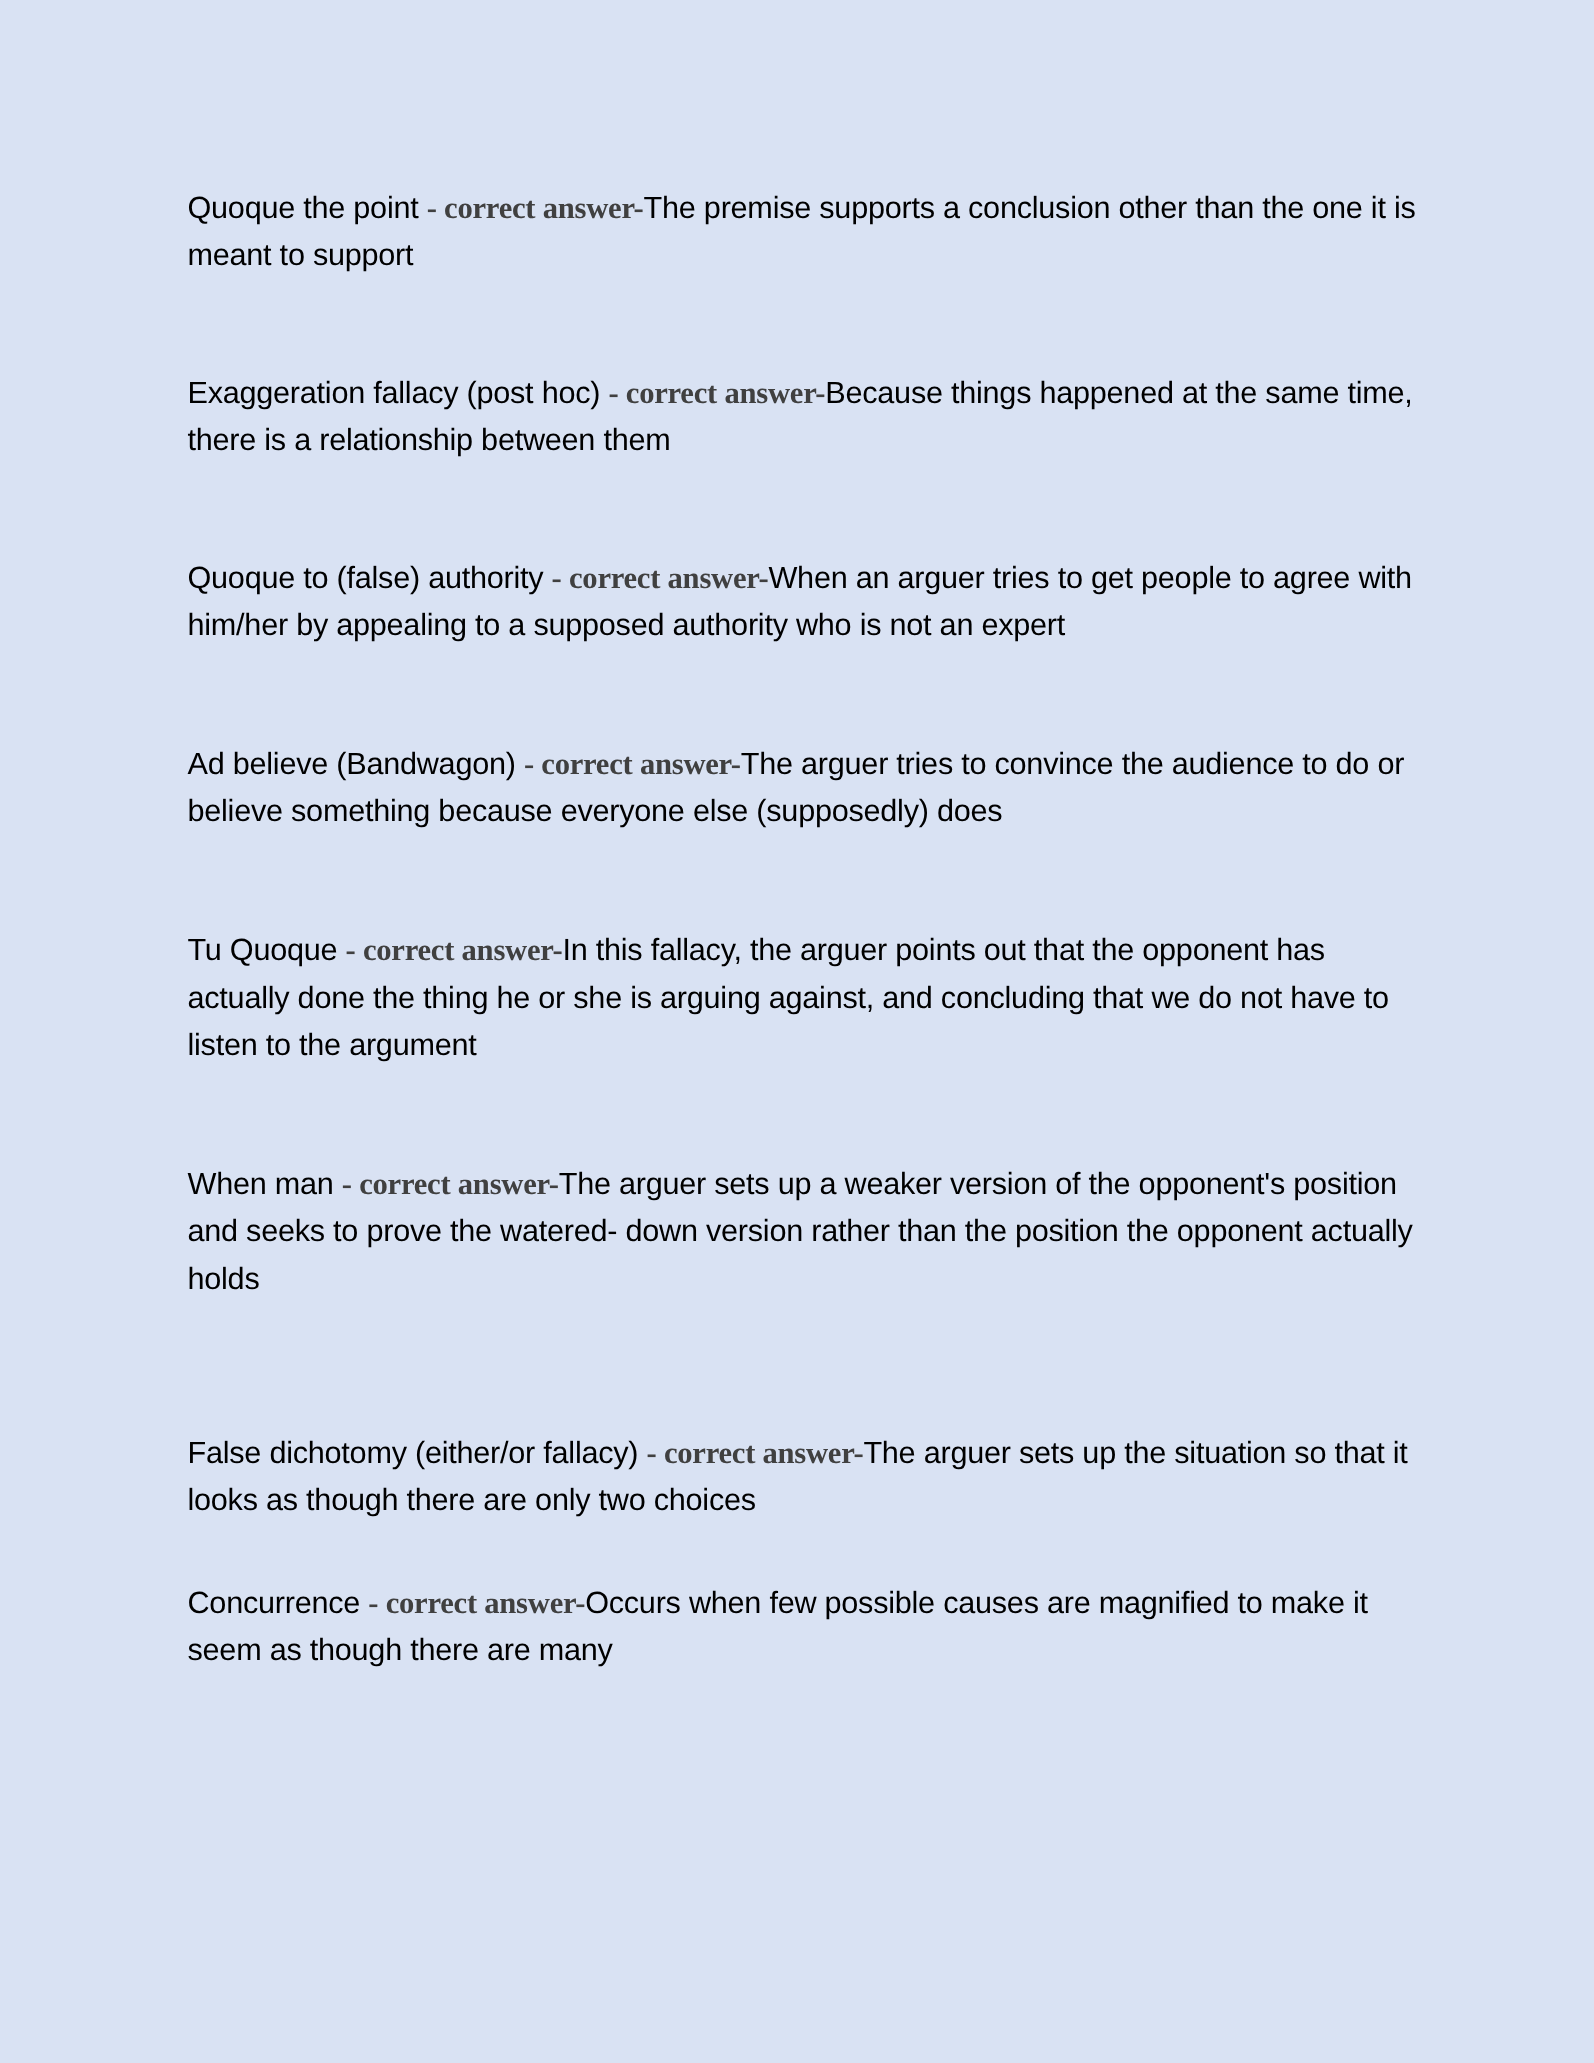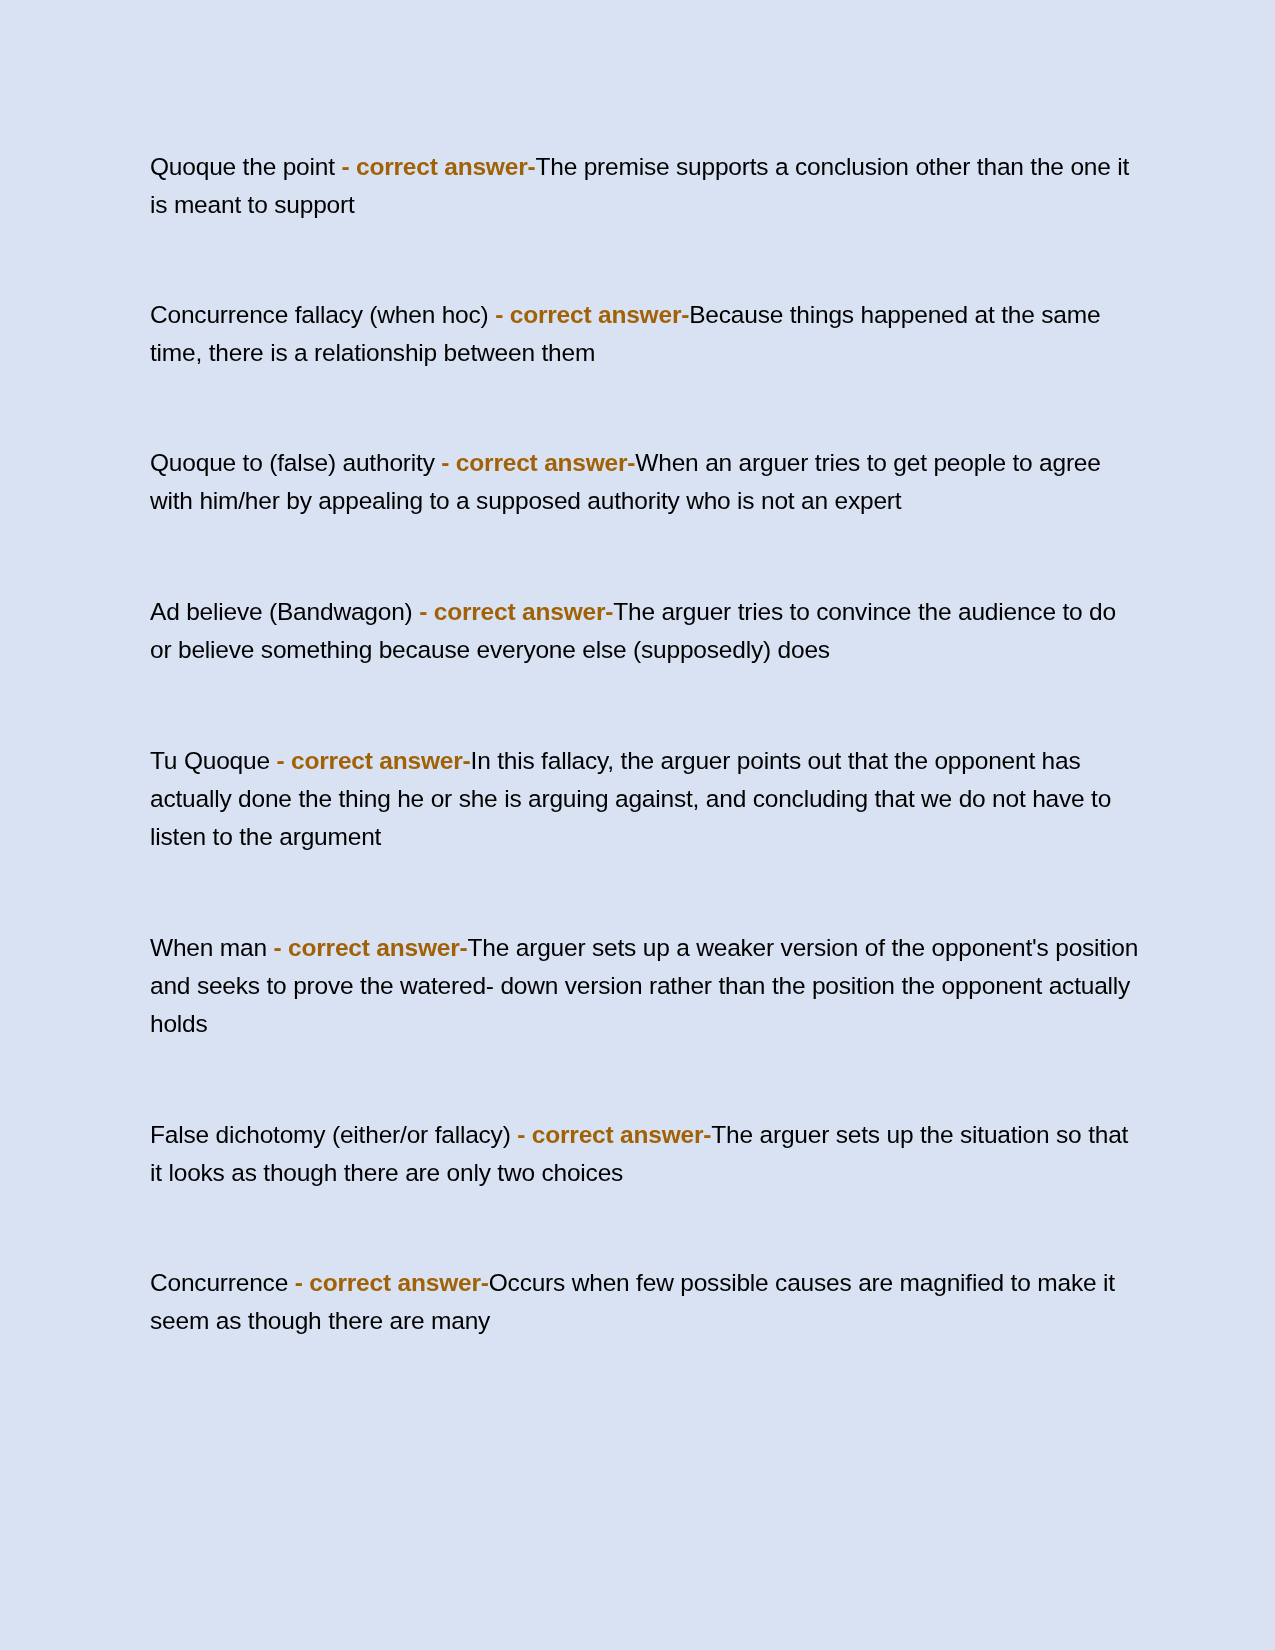--- a/index.html
+++ b/index.html
@@ -19,43 +19,43 @@
     }
     .entry {
       font-size: 24.5px;
       line-height: 38px;
       margin: 0;
       position: absolute;
       left: 0;
       width: 990px;
       letter-spacing: -0.2px;
     }
-    .sep { color: #a16207; font-weight: bold; }
+    .sep { color: #404040; font-weight: bold; font-family: Liberation Serif, serif; }
   </style>
 </head>
 <body>
 
 <div class="page">
   <p class="entry" style="top:0px">
     <span>Quoque the point </span><span class="sep">- correct answer-</span><span>The premise supports a conclusion other than the one it is meant to support</span>
   </p>
   <p class="entry" style="top:148px">
-    <span>Concurrence fallacy (when hoc) </span><span class="sep">- correct answer-</span><span>Because things happened at the same time, there is a relationship between them</span>
+    <span>Exaggeration fallacy (post hoc) </span><span class="sep">- correct answer-</span><span>Because things happened at the same time, there is a relationship between them</span>
   </p>
   <p class="entry" style="top:296px">
     <span>Quoque to (false) authority </span><span class="sep">- correct answer-</span><span>When an arguer tries to get people to agree with him/her by appealing to a supposed authority who is not an expert</span>
   </p>
   <p class="entry" style="top:445px">
     <span>Ad believe (Bandwagon) </span><span class="sep">- correct answer-</span><span>The arguer tries to convince the audience to do or believe something because everyone else (supposedly) does</span>
   </p>
   <p class="entry" style="top:594px">
     <span>Tu Quoque </span><span class="sep">- correct answer-</span><span>In this fallacy, the arguer points out that the opponent has actually done the thing he or she is arguing against, and concluding that we do not have to listen to the argument</span>
   </p>
   <p class="entry" style="top:781px">
     <span>When man </span><span class="sep">- correct answer-</span><span>The arguer sets up a weaker version of the opponent's position and seeks to prove the watered- down version rather than the position the opponent actually holds</span>
   </p>
-  <p class="entry" style="top:968px">
+  <p class="entry" style="top:996px">
     <span>False dichotomy (either/or fallacy) </span><span class="sep">- correct answer-</span><span>The arguer sets up the situation so that it looks as though there are only two choices</span>
   </p>
   <p class="entry" style="top:1116px">
     <span>Concurrence </span><span class="sep">- correct answer-</span><span>Occurs when few possible causes are magnified to make it seem as though there are many</span>
   </p>
 </div>
 
 </body></html>

